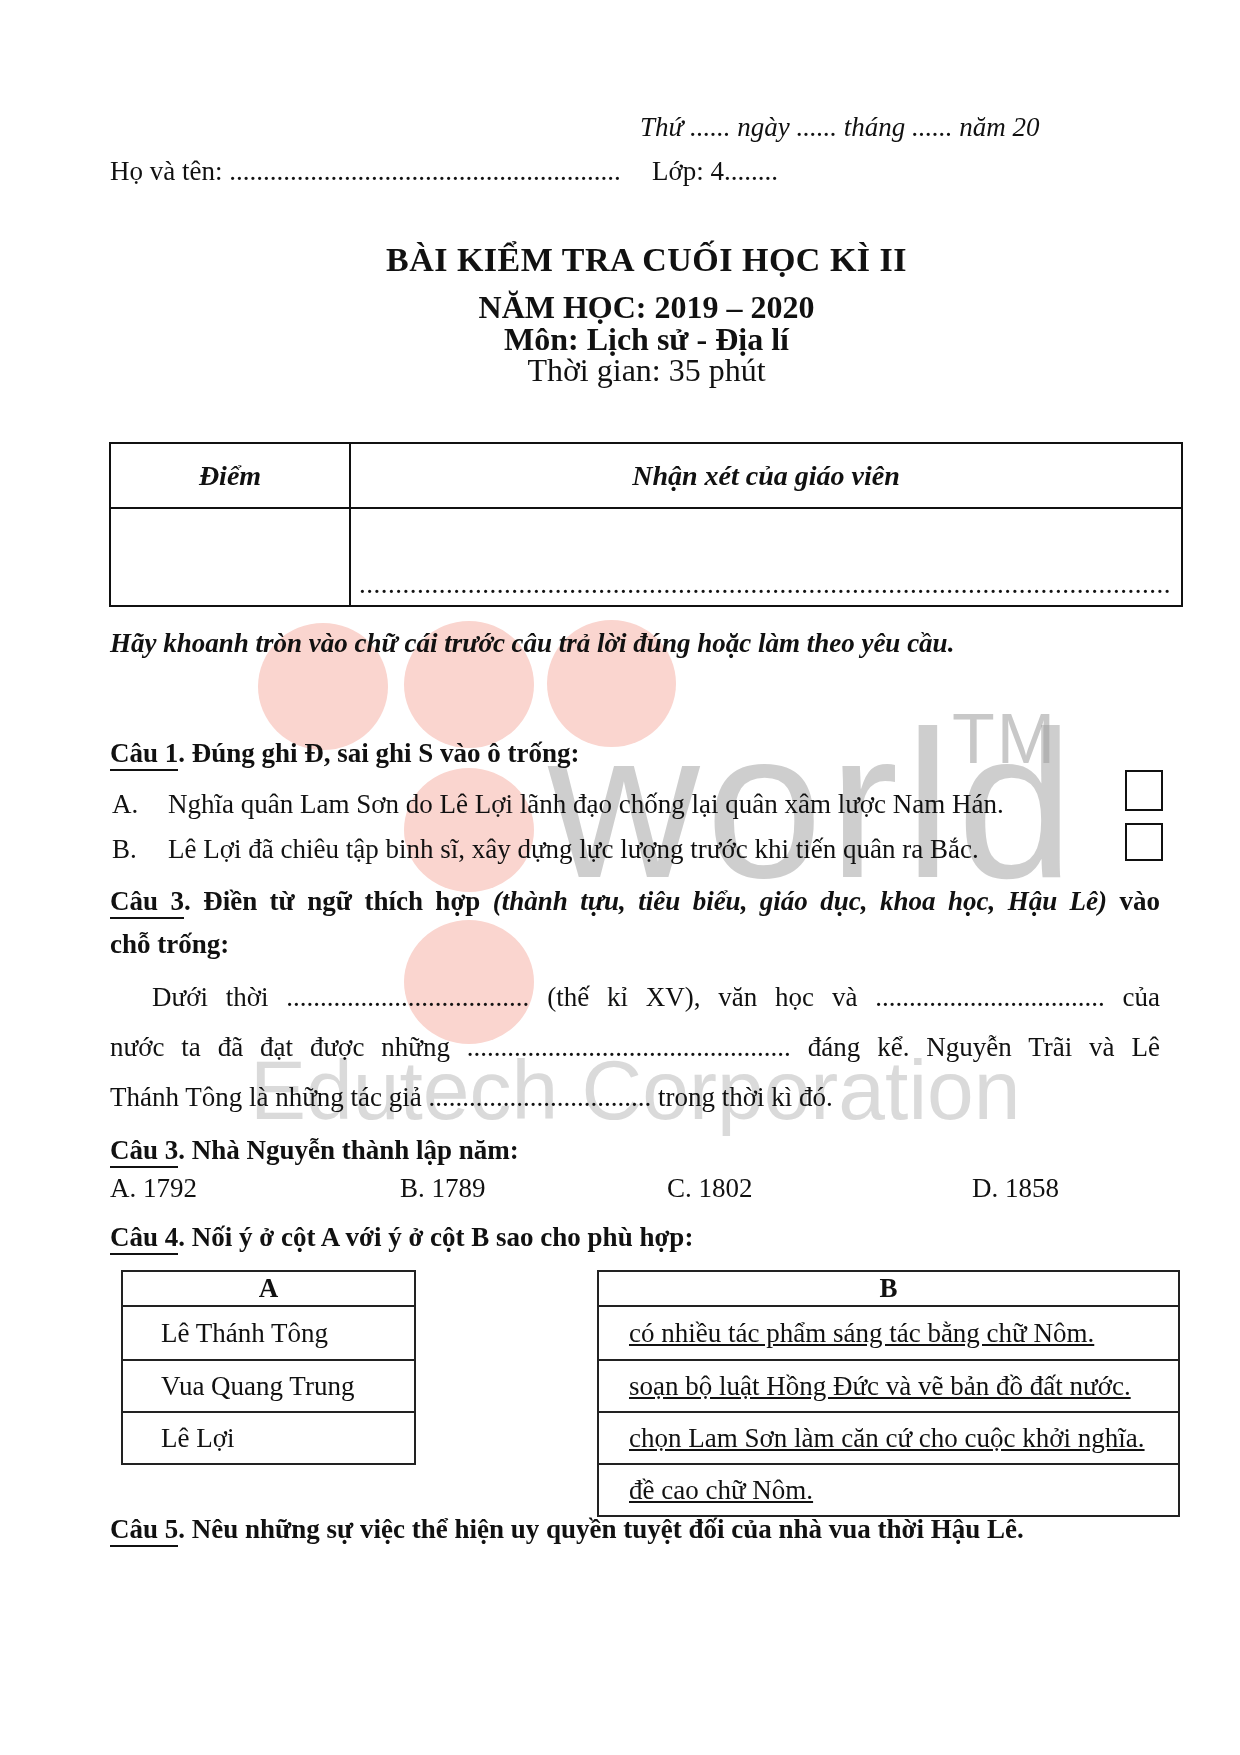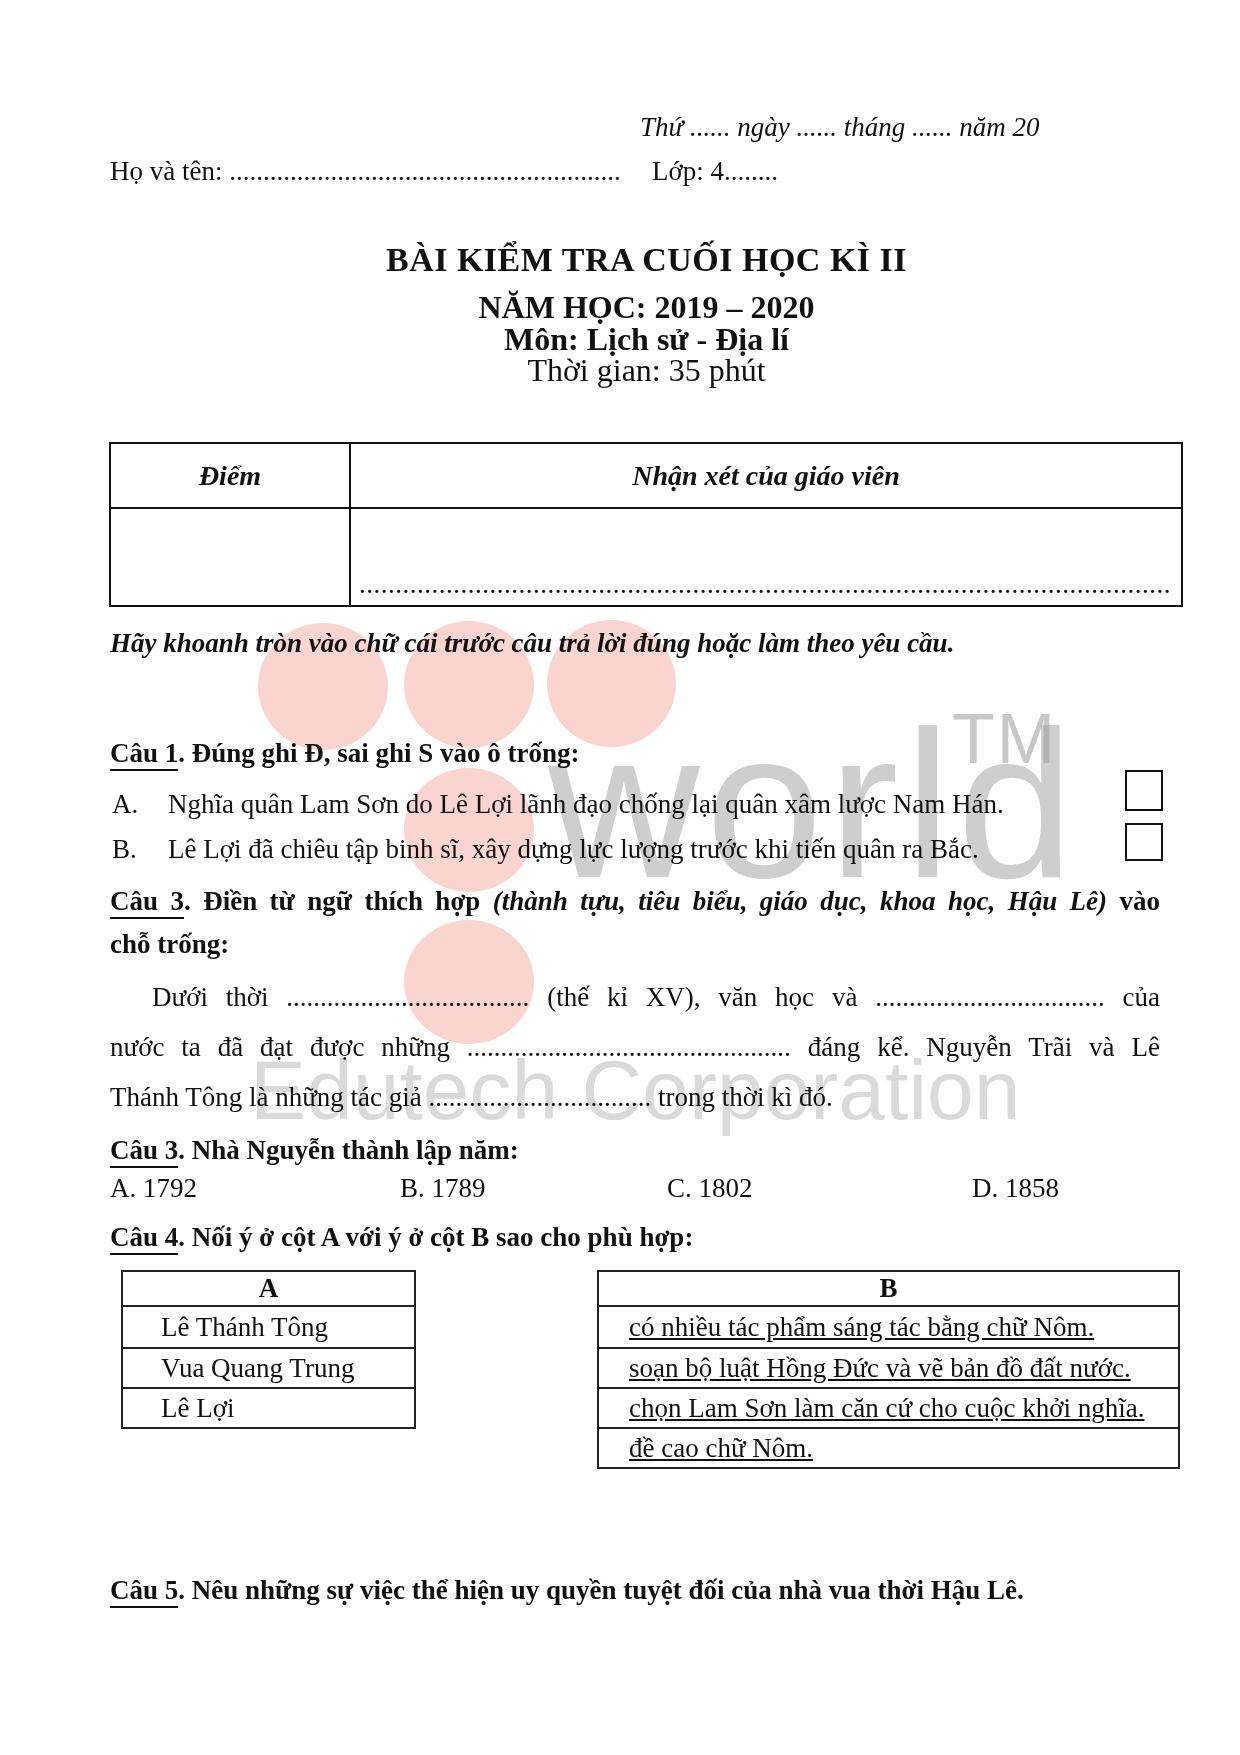--- a/index.html
+++ b/index.html
@@ -59,21 +59,21 @@
   .jline{text-align:justify;text-align-last:justify;}
   .q-item-letter{display:inline-block;width:56px;}
   .checkbox{border:2.5px solid #111;box-sizing:border-box;background:transparent;}
   
   .mtable{border:2px solid #222;box-sizing:border-box;background:transparent;}
   .mtable .mhead{
     height:35px;border-bottom:2px solid #222;box-sizing:border-box;
     display:flex;align-items:center;justify-content:center;
     font-size:27px;font-weight:bold;}
   .mtable .mrow{
-    height:40px;box-sizing:border-box;display:flex;align-items:center;
+    height:52px;box-sizing:border-box;display:flex;align-items:center;
     font-size:27px;}
   .mtable .mrow + .mrow{border-top:2px solid #222;}
   .pad-a{padding-left:38px;}
   .pad-b{padding-left:30px;text-decoration:underline;}
   .para{line-height:50px;font-size:27px;text-align:justify;}
   .para .pl{display:block;}
   .para .pl.just{text-align:justify;text-align-last:justify;}
   .para .pl.first{text-indent:42px;}
 </style>
 </head>
@@ -159,18 +159,18 @@
     </div>
 
     <div class="abs mtable" style="left:597px;top:1270px;width:583px;">
       <div class="mhead">B</div>
       <div class="mrow pad-b">có nhiều tác phẩm sáng tác bằng chữ Nôm.</div>
       <div class="mrow pad-b">soạn bộ luật Hồng Đức và vẽ bản đồ đất nước.</div>
       <div class="mrow pad-b">chọn Lam Sơn làm căn cứ cho cuộc khởi nghĩa.</div>
       <div class="mrow pad-b">đề cao chữ Nôm.</div>
     </div>
 
-    <div class="abs t27" style="left:110px;top:1573px;width:1060px;">
+    <div class="abs t27" style="left:110px;top:1512px;width:1060px;">
       <span class="bold ul">Câu 5</span><span class="bold">. Nêu những sự việc thể hiện uy quyền tuyệt đối của nhà vua thời Hậu Lê.</span>
     </div>
 
   </div>
 </div>
 
 </body></html>

